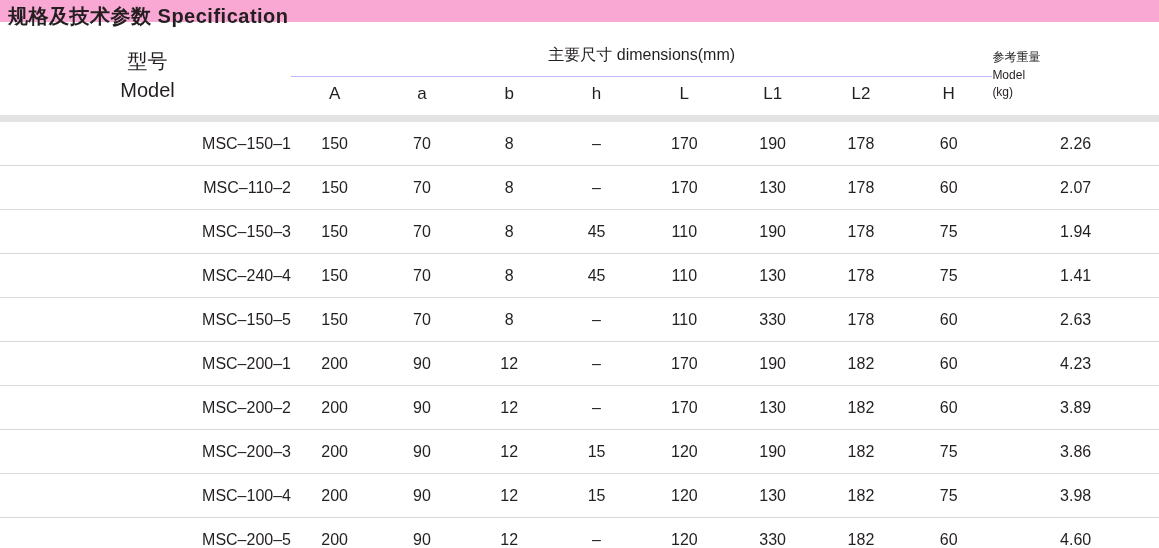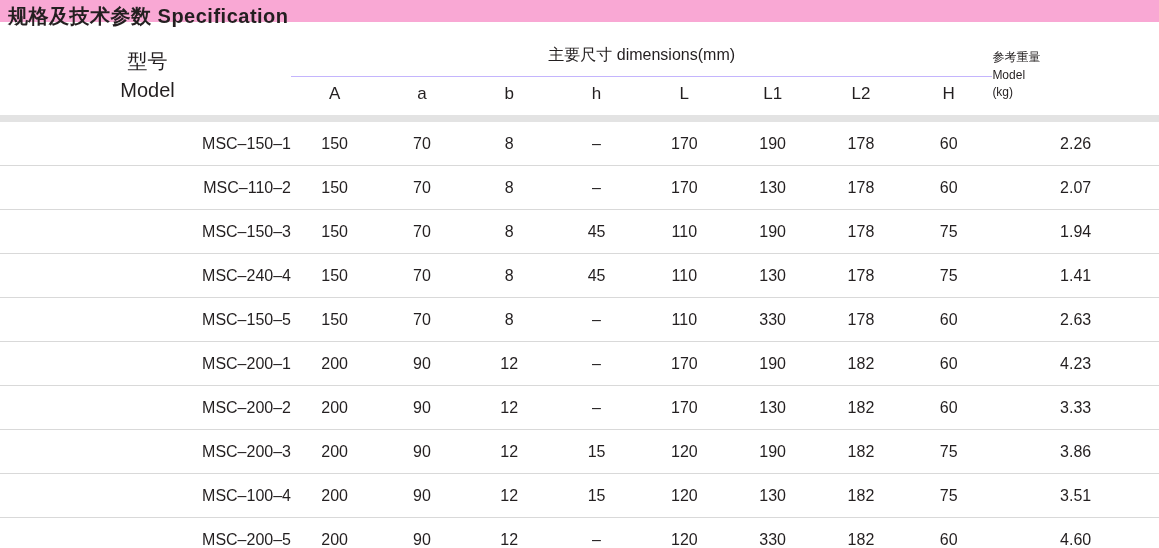--- a/index.html
+++ b/index.html
@@ -219,21 +219,21 @@
         <tr class="data-row">
           <td class="model-cell">MSC–200–2</td>
           <td class="dim-col">200</td>
           <td class="dim-col">90</td>
           <td class="dim-col">12</td>
           <td class="dim-col">–</td>
           <td class="dim-col-wide">170</td>
           <td class="dim-col-wide">130</td>
           <td class="dim-col-wide">182</td>
           <td class="dim-col">60</td>
-          <td>3.33</td>
+          <td>3.89</td>
         </tr>
         <tr class="data-row">
           <td class="model-cell">MSC–200–3</td>
           <td class="dim-col">200</td>
           <td class="dim-col">90</td>
           <td class="dim-col">12</td>
           <td class="dim-col">15</td>
           <td class="dim-col-wide">120</td>
           <td class="dim-col-wide">190</td>
           <td class="dim-col-wide">182</td>
@@ -243,21 +243,21 @@
         <tr class="data-row">
           <td class="model-cell">MSC–100–4</td>
           <td class="dim-col">200</td>
           <td class="dim-col">90</td>
           <td class="dim-col">12</td>
           <td class="dim-col">15</td>
           <td class="dim-col-wide">120</td>
           <td class="dim-col-wide">130</td>
           <td class="dim-col-wide">182</td>
           <td class="dim-col">75</td>
-          <td>3.51</td>
+          <td>3.98</td>
         </tr>
         <tr class="data-row">
           <td class="model-cell">MSC–200–5</td>
           <td class="dim-col">200</td>
           <td class="dim-col">90</td>
           <td class="dim-col">12</td>
           <td class="dim-col">–</td>
           <td class="dim-col-wide">120</td>
           <td class="dim-col-wide">330</td>
           <td class="dim-col-wide">182</td>

